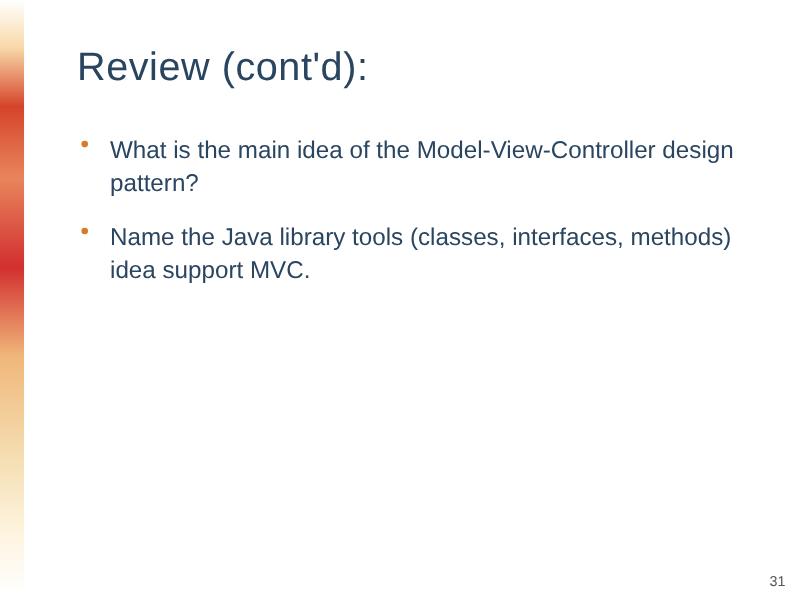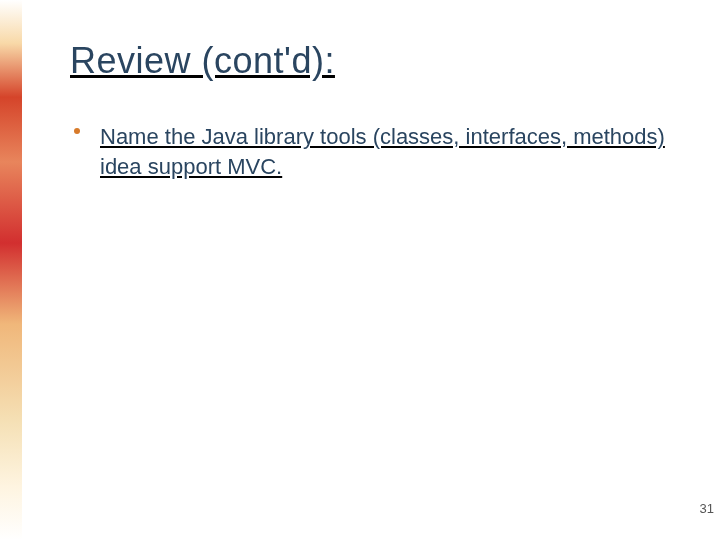--- a/index.html
+++ b/index.html
@@ -17,21 +17,20 @@
     left: 0;
     top: 0;
     width: 22px;
     height: 540px;
   }
   .content {
     position: absolute;
     left: 70px;
     top: 40px;
     right: 50px;
-    text-decoration: underline;
   }
   .title {
     font-size: 36px;
     color: #2a4560;
     font-weight: normal;
     margin: 0 0 40px 0;
     letter-spacing: 0.5px;
   }
   .bullet-list {
     list-style: none;
@@ -50,21 +49,21 @@
     position: absolute;
     left: 4px;
     top: 6px;
     width: 6px;
     height: 6px;
     background: #d77a2a;
     border-radius: 50%;
   }
   .page-num {
     position: absolute;
-    bottom: 24px;
+    bottom: 4px;
     right: 6px;
     font-size: 13px;
     color: #555;
     text-align: right;
   }
 </style>
 </head>
 <body>
 
 <div class="side-stripe">
@@ -84,18 +83,22 @@
     </defs>
     <rect x="0" y="0" width="22" height="540" fill="url(#g1)"></rect>
   </svg>
 </div>
 
 <div class="content">
   <h1 class="title">Review (cont'd):</h1>
   <ul class="bullet-list">
     <li class="bullet-item">
       <span class="bullet-dot"></span>
+      <span>What is the main idea of the Model-View-Controller design pattern?</span>
+    </li>
+    <li class="bullet-item">
+      <span class="bullet-dot"></span>
       <span>Name the Java library tools (classes, interfaces, methods) idea support MVC.</span>
     </li>
   </ul>
 </div>
 
 <div class="page-num">31</div>
 
 </body></html>

